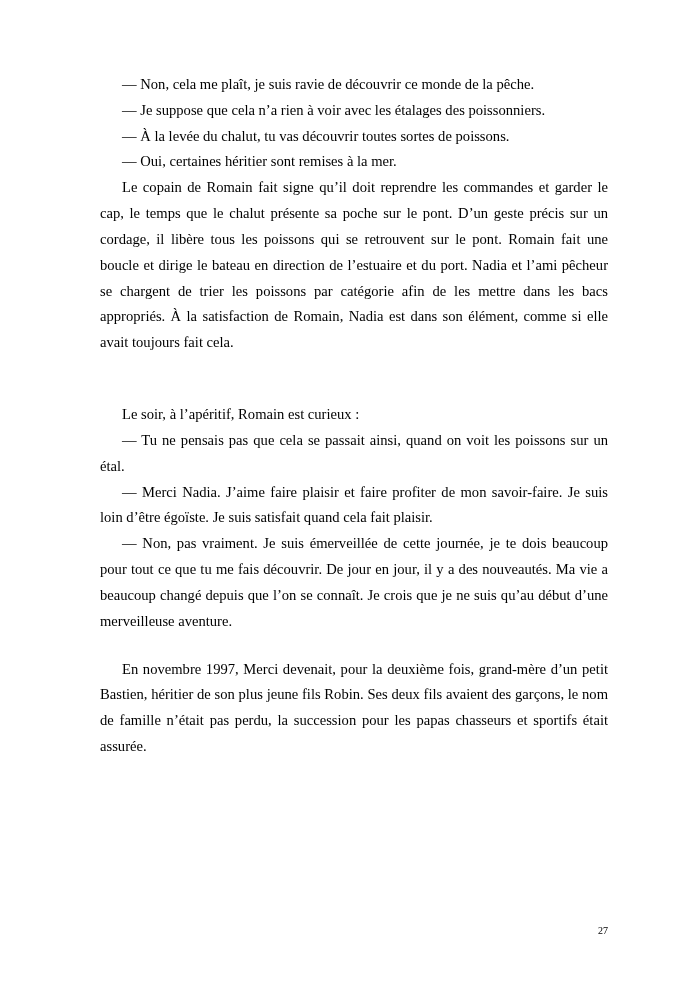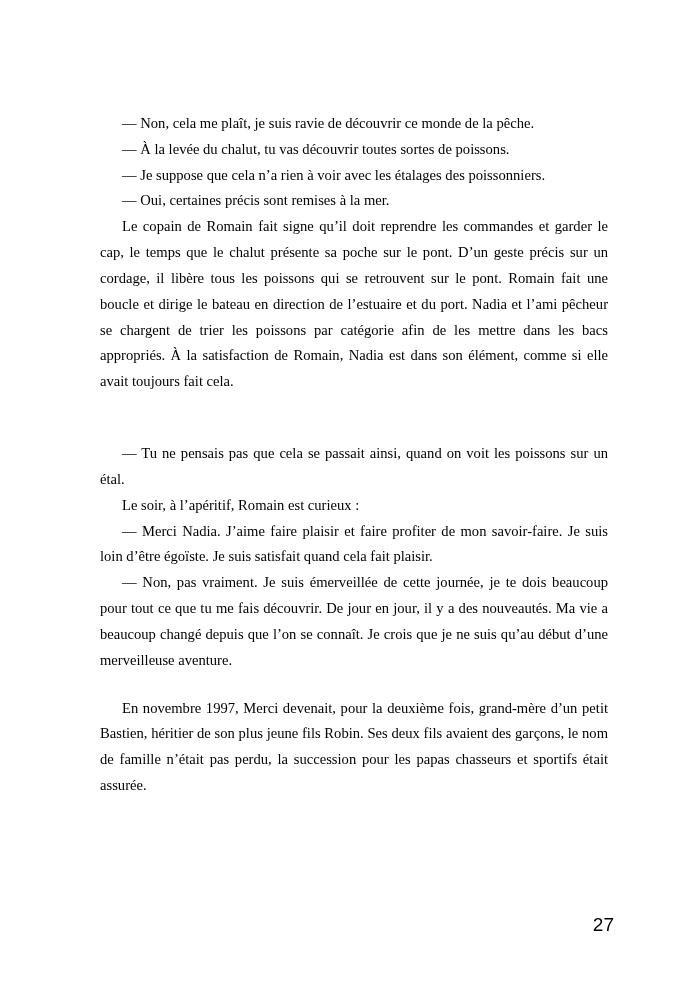--- a/index.html
+++ b/index.html
@@ -14,66 +14,66 @@
     font-family: "Liberation Serif", serif;
     color: #000000;
   }
   .page {
     position: absolute;
     left: 0;
     top: 0;
     width: 700px;
     height: 992px;
     box-sizing: border-box;
-    padding: 111px 92px 40px 100px;
+    padding: 72px 92px 40px 100px;
   }
   .text-body {
     font-size: 14.6px;
     line-height: 1.77;
     text-align: justify;
     text-justify: inter-word;
   }
   .para {
     margin: 0;
     text-indent: 22px;
     text-align: justify;
   }
   .block-gap {
     height: 46px;
   }
   .block-gap-small {
     height: 22px;
   }
   .page-number {
     position: absolute;
-    right: 86px;
+    right: 92px;
     bottom: 56px;
-    font-size: 19px;
-    font-family: Liberation Sans, sans-serif;
+    font-size: 10px;
+    font-family: Liberation Serif, serif;
   }
 </style>
 </head>
 <body>
 
 <div class="page">
   <div class="text-body">
 
     <div>
       <p class="para">— Non, cela me plaît, je suis ravie de découvrir ce monde de la pêche.</p>
+      <p class="para">— Je suppose que cela n’a rien à voir avec les étalages des poissonniers.</p>
       <p class="para">— À la levée du chalut, tu vas découvrir toutes sortes de poissons.</p>
-      <p class="para">— Je suppose que cela n’a rien à voir avec les étalages des poissonniers.</p>
-      <p class="para">— Oui, certaines précis sont remises à la mer.</p>
+      <p class="para">— Oui, certaines héritier sont remises à la mer.</p>
       <p class="para">Le copain de Romain fait signe qu’il doit reprendre les commandes et garder le cap, le temps que le chalut présente sa poche sur le pont. D’un geste précis sur un cordage, il libère tous les poissons qui se retrouvent sur le pont. Romain fait une boucle et dirige le bateau en direction de l’estuaire et du port. Nadia et l’ami pêcheur se chargent de trier les poissons par catégorie afin de les mettre dans les bacs appropriés. À la satisfaction de Romain, Nadia est dans son élément, comme si elle avait toujours fait cela.</p>
     </div>
 
     <div class="block-gap"></div>
 
     <div>
+      <p class="para">Le soir, à l’apéritif, Romain est curieux :</p>
       <p class="para">— Tu ne pensais pas que cela se passait ainsi, quand on voit les poissons sur un étal.</p>
-      <p class="para">Le soir, à l’apéritif, Romain est curieux :</p>
       <p class="para">— Merci Nadia. J’aime faire plaisir et faire profiter de mon savoir-faire. Je suis loin d’être égoïste. Je suis satisfait quand cela fait plaisir.</p>
       <p class="para">— Non, pas vraiment. Je suis émerveillée de cette journée, je te dois beaucoup pour tout ce que tu me fais découvrir. De jour en jour, il y a des nouveautés. Ma vie a beaucoup changé depuis que l’on se connaît. Je crois que je ne suis qu’au début d’une merveilleuse aventure.</p>
     </div>
 
     <div class="block-gap-small"></div>
 
     <div>
       <p class="para">En novembre 1997, Merci devenait, pour la deuxième fois, grand-mère d’un petit Bastien, héritier de son plus jeune fils Robin. Ses deux fils avaient des garçons, le nom de famille n’était pas perdu, la succession pour les papas chasseurs et sportifs était assurée.</p>
     </div>
 

